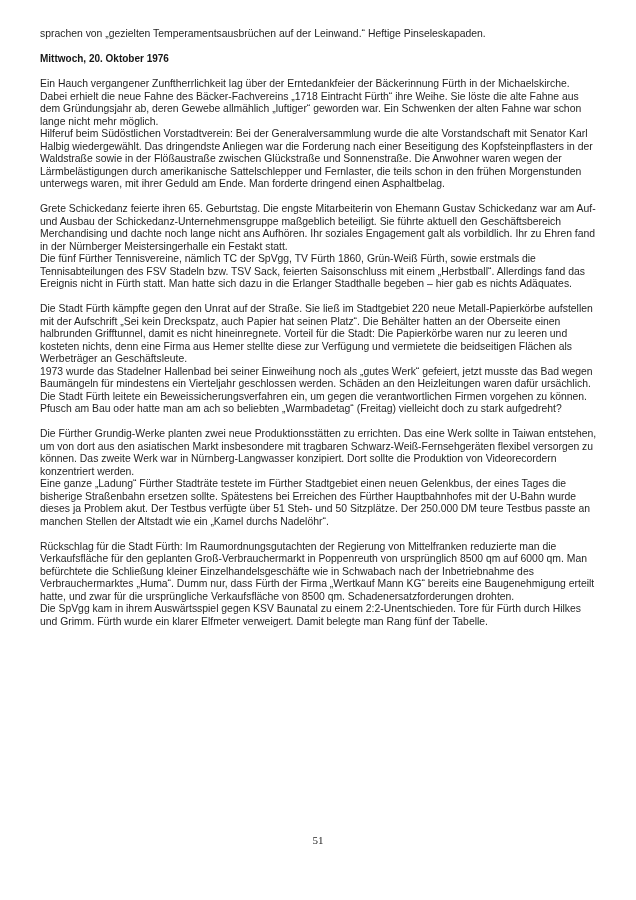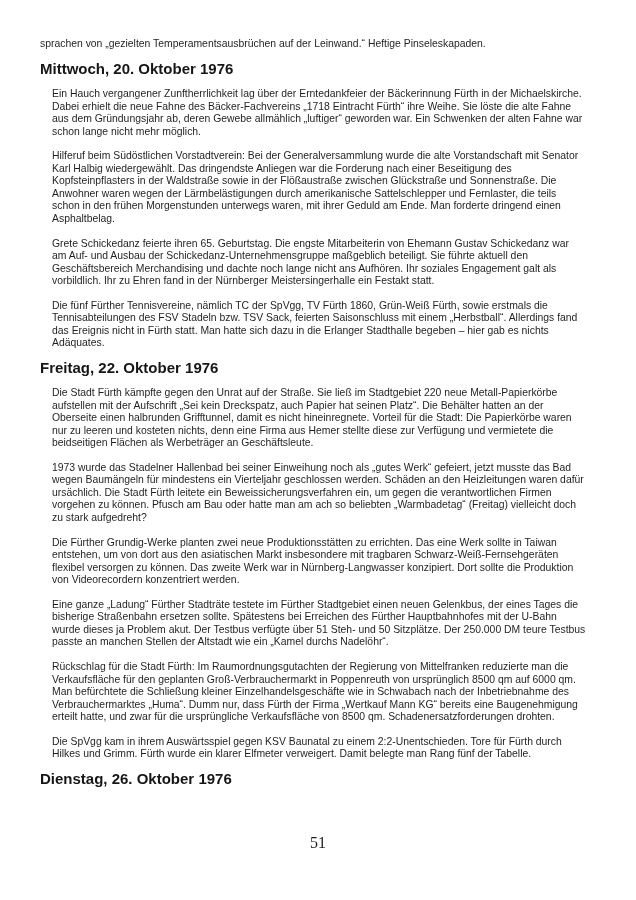--- a/index.html
+++ b/index.html
@@ -12,80 +12,78 @@
     width: 636px;
     height: 900px;
     background: #ffffff;
     overflow: hidden;
     font-family: "Liberation Sans", sans-serif;
     color: #1f1f1f;
   }
   .text-block {
     position: absolute;
     left: 40px;
-    top: 38px;
+    top: 28px;
     width: 558px;
     font-size: 10.4px;
     line-height: 12.5px;
     text-align: left;
   }
   .text-block p {
-    margin: 12px;
+    margin: 0;
     padding: 0;
   }
   .heading {
-    font-size: 15px;
+    font-size: 10px;
     line-height: 12.5px;
     font-weight: bold;
     margin: 10px 0;
     color: #161616;
   }
   .group {
     margin: 12.5px 0;
   }
   .intro {
     margin: 0 0 12.5px 0 !important;
   }
   .page-number {
     position: absolute;
     top: 834px;
     left: 0;
     width: 100%;
     text-align: center;
     font-family: "Liberation Serif", serif;
-    font-size: 16px;
+    font-size: 11px;
     color: #1e1e1e;
   }
 </style>
 </head>
 <body>
 
 <div class="page">
   <div class="text-block">
     <p class="intro">sprachen von „gezielten Temperamentsausbrüchen auf der Leinwand.“ Heftige Pinseleskapaden.</p>
     <div>
         <h2 class="heading">Mittwoch, 20. Oktober 1976</h2>
         <div class="group">
           <p>Ein Hauch vergangener Zunftherrlichkeit lag über der Erntedankfeier der Bäckerinnung Fürth in der Michaelskirche. Dabei erhielt die neue Fahne des Bäcker-Fachvereins „1718 Eintracht Fürth“ ihre Weihe. Sie löste die alte Fahne aus dem Gründungsjahr ab, deren Gewebe allmählich „luftiger“ geworden war. Ein Schwenken der alten Fahne war schon lange nicht mehr möglich.</p>
           <p>Hilferuf beim Südöstlichen Vorstadtverein: Bei der Generalversammlung wurde die alte Vorstandschaft mit Senator Karl Halbig wiedergewählt. Das dringendste Anliegen war die Forderung nach einer Beseitigung des Kopfsteinpflasters in der Waldstraße sowie in der Flößaustraße zwischen Glückstraße und Sonnenstraße. Die Anwohner waren wegen der Lärmbelästigungen durch amerikanische Sattelschlepper und Fernlaster, die teils schon in den frühen Morgenstunden unterwegs waren, mit ihrer Geduld am Ende. Man forderte dringend einen Asphaltbelag.</p>
         </div>
         <div class="group">
           <p>Grete Schickedanz feierte ihren 65. Geburtstag. Die engste Mitarbeiterin von Ehemann Gustav Schickedanz war am Auf- und Ausbau der Schickedanz-Unternehmensgruppe maßgeblich beteiligt. Sie führte aktuell den Geschäftsbereich Merchandising und dachte noch lange nicht ans Aufhören. Ihr soziales Engagement galt als vorbildlich. Ihr zu Ehren fand in der Nürnberger Meistersingerhalle ein Festakt statt.</p>
           <p>Die fünf Fürther Tennisvereine, nämlich TC der SpVgg, TV Fürth 1860, Grün-Weiß Fürth, sowie erstmals die Tennisabteilungen des FSV Stadeln bzw. TSV Sack, feierten Saisonschluss mit einem „Herbstball“. Allerdings fand das Ereignis nicht in Fürth statt. Man hatte sich dazu in die Erlanger Stadthalle begeben – hier gab es nichts Adäquates.</p>
         </div>
-        <h2 class="heading">Freitag, 22. Oktober 1976</h2>
         <div class="group">
           <p>Die Stadt Fürth kämpfte gegen den Unrat auf der Straße. Sie ließ im Stadtgebiet 220 neue Metall-Papierkörbe aufstellen mit der Aufschrift „Sei kein Dreckspatz, auch Papier hat seinen Platz“. Die Behälter hatten an der Oberseite einen halbrunden Grifftunnel, damit es nicht hineinregnete. Vorteil für die Stadt: Die Papierkörbe waren nur zu leeren und kosteten nichts, denn eine Firma aus Hemer stellte diese zur Verfügung und vermietete die beidseitigen Flächen als Werbeträger an Geschäftsleute.</p>
           <p>1973 wurde das Stadelner Hallenbad bei seiner Einweihung noch als „gutes Werk“ gefeiert, jetzt musste das Bad wegen Baumängeln für mindestens ein Vierteljahr geschlossen werden. Schäden an den Heizleitungen waren dafür ursächlich. Die Stadt Fürth leitete ein Beweissicherungsverfahren ein, um gegen die verantwortlichen Firmen vorgehen zu können. Pfusch am Bau oder hatte man am ach so beliebten „Warmbadetag“ (Freitag) vielleicht doch zu stark aufgedreht?</p>
         </div>
         <div class="group">
           <p>Die Fürther Grundig-Werke planten zwei neue Produktionsstätten zu errichten. Das eine Werk sollte in Taiwan entstehen, um von dort aus den asiatischen Markt insbesondere mit tragbaren Schwarz-Weiß-Fernsehgeräten flexibel versorgen zu können. Das zweite Werk war in Nürnberg-Langwasser konzipiert. Dort sollte die Produktion von Videorecordern konzentriert werden.</p>
           <p>Eine ganze „Ladung“ Fürther Stadträte testete im Fürther Stadtgebiet einen neuen Gelenkbus, der eines Tages die bisherige Straßenbahn ersetzen sollte. Spätestens bei Erreichen des Fürther Hauptbahnhofes mit der U-Bahn wurde dieses ja Problem akut. Der Testbus verfügte über 51 Steh- und 50 Sitzplätze. Der 250.000 DM teure Testbus passte an manchen Stellen der Altstadt wie ein „Kamel durchs Nadelöhr“.</p>
         </div>
         <div class="group">
           <p>Rückschlag für die Stadt Fürth: Im Raumordnungsgutachten der Regierung von Mittelfranken reduzierte man die Verkaufsfläche für den geplanten Groß-Verbrauchermarkt in Poppenreuth von ursprünglich 8500 qm auf 6000 qm. Man befürchtete die Schließung kleiner Einzelhandelsgeschäfte wie in Schwabach nach der Inbetriebnahme des Verbrauchermarktes „Huma“. Dumm nur, dass Fürth der Firma „Wertkauf Mann KG“ bereits eine Baugenehmigung erteilt hatte, und zwar für die ursprüngliche Verkaufsfläche von 8500 qm. Schadenersatzforderungen drohten.</p>
           <p>Die SpVgg kam in ihrem Auswärtsspiel gegen KSV Baunatal zu einem 2:2-Unentschieden. Tore für Fürth durch Hilkes und Grimm. Fürth wurde ein klarer Elfmeter verweigert. Damit belegte man Rang fünf der Tabelle.</p>
         </div>
-        <h2 class="heading">Dienstag, 26. Oktober 1976</h2>
       </div>
   </div>
   <div class="page-number">51</div>
 </div>
 
 </body></html>

